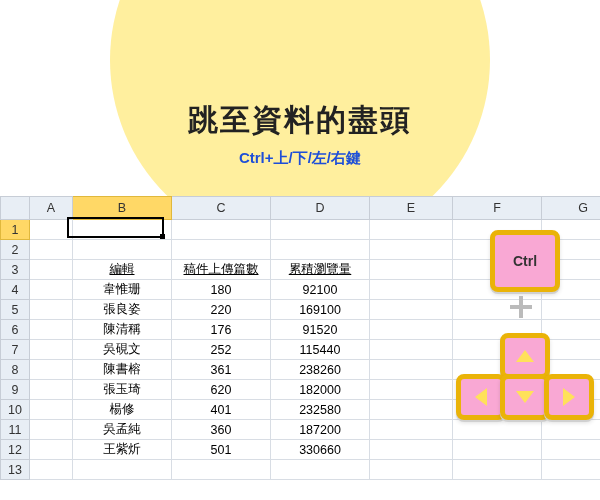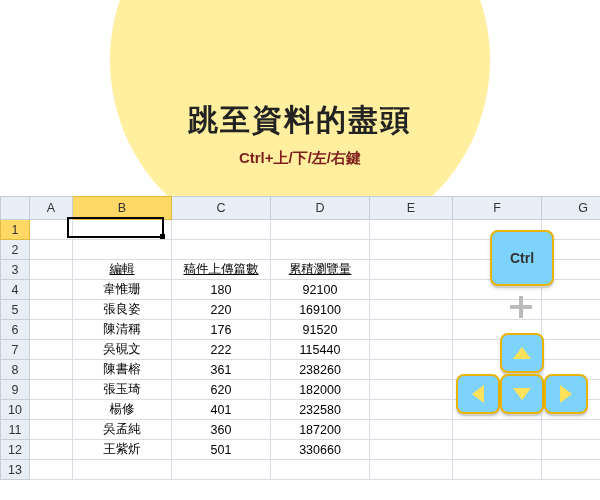--- a/index.html
+++ b/index.html
@@ -34,21 +34,21 @@
   .title-main {
     font-size: 30px;
     font-weight: 700;
     color: #222;
     letter-spacing: 2px;
   }
   .title-sub {
     margin-top: 8px;
     font-size: 15px;
     font-weight: 600;
-    color: #7f1d1d;
+    color: #1d4ed8;
   }
   .sheet-wrap {
     position: absolute;
     top: 196px;
     left: 0;
     width: 600px;
     z-index: 2;
   }
   table.grid {
     border-collapse: collapse;
@@ -110,22 +110,22 @@
   th.colhead.cE{width:80px;}
   th.colhead.cF{width:86px;}
   th.colhead.cG{width:80px;}
   td.hdr {
     font-weight: 400;
     text-decoration: underline;
   }
   
   .keycap {
     position: absolute;
-    background: #7dd3fc;
-    border: 2px solid #eab308;
+    background: #f9a8d4;
+    border: 5px solid #eab308;
     border-radius: 8px;
     box-shadow: 0 2px 0 #d0d0d0, 0 3px 4px rgba(0,0,0,0.12);
     display: flex;
     align-items: center;
     justify-content: center;
     z-index: 5;
   }
   .keycap.ctrl {
     top: 230px;
     left: 490px;
@@ -241,21 +241,21 @@
           <td>176</td>
           <td>91520</td>
           <td></td>
           <td></td>
           <td></td>
         </tr>
     <tr>
           <td class="rowhead">7</td>
           <td></td>
           <td>吳硯文</td>
-          <td>222</td>
+          <td>252</td>
           <td>115440</td>
           <td></td>
           <td></td>
           <td></td>
         </tr>
     <tr>
           <td class="rowhead">8</td>
           <td></td>
           <td>陳書榕</td>
           <td>361</td>

